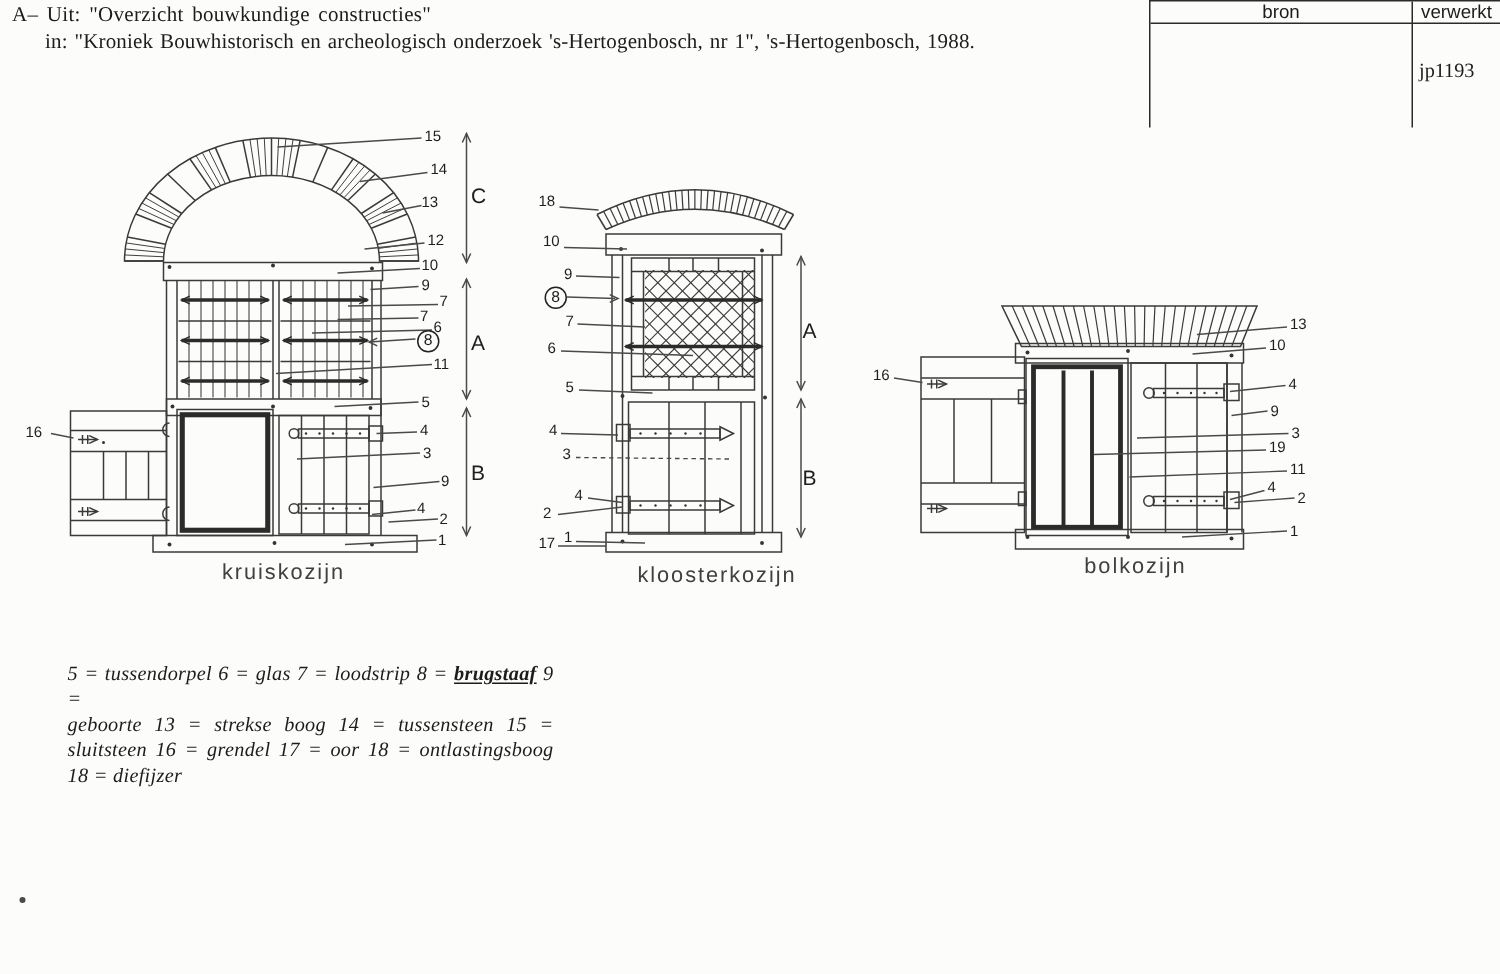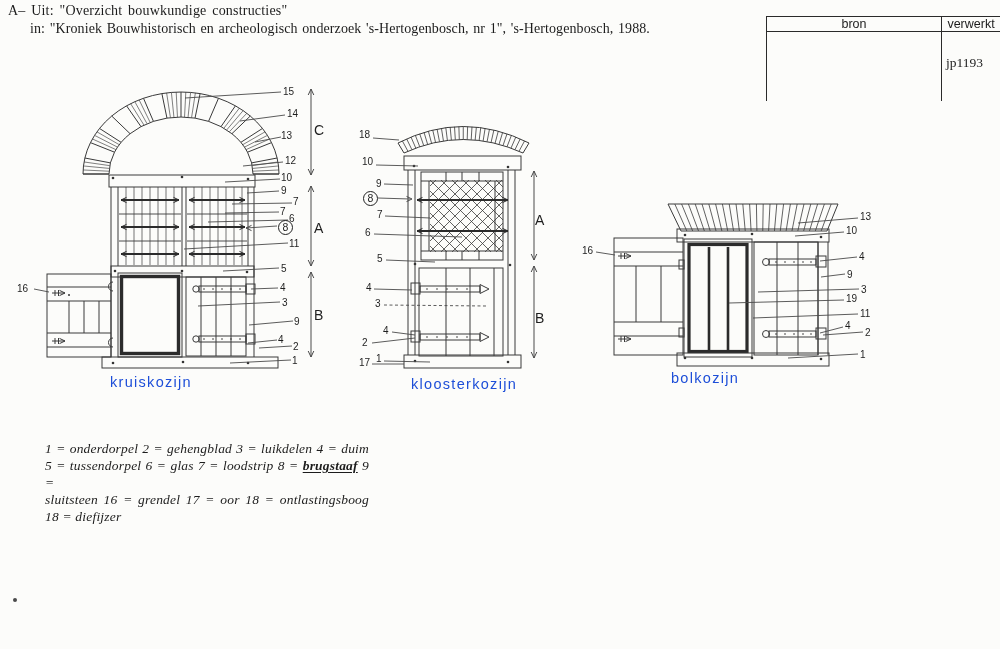--- a/index.html
+++ b/index.html
@@ -9,38 +9,38 @@
     font-family:"Liberation Serif", serif;
   }
   #page { position:absolute; inset:0; }
   svg.art { position:absolute; left:0; top:0; }
 
   
   .hdr1 { position:absolute; left:8px;  top:3px;  font-size:14px; letter-spacing:.2px; word-spacing:2px; white-space:nowrap; }
   .hdr2 { position:absolute; left:30px; top:21px; font-size:14px; letter-spacing:.1px; word-spacing:1px; white-space:nowrap; }
 
   
-  .card { position:absolute; left:766px; top:16px; width:234px; height:84px;
+  .card { position:absolute; left:766px; top:0; width:234px; height:84px;
           border-left:1.4px solid #2a2a2a; border-top:1.4px solid #2a2a2a; }
   .card-hline   { position:absolute; left:0; top:14px; width:234px; height:0; border-top:1.3px solid #2a2a2a; }
   .card-divider { position:absolute; left:174px; top:0; width:0; height:84px; border-left:1.3px solid #2a2a2a; }
   .card-col-h { position:absolute; top:0; font-family:"Liberation Sans", sans-serif; font-size:12.5px; text-align:center; }
   .card-col-h.c1 { left:0; width:174px; }
   .card-col-h.c2 { left:174px; width:60px; }
   .card-bron { position:absolute; left:4px; top:19px; font-size:13.5px; line-height:15px; white-space:nowrap; }
   .card-verw { position:absolute; left:179px; top:38px; font-size:13.5px; }
 
   
   .lbl { position:absolute; font-family:"Liberation Sans", sans-serif; font-size:10px; line-height:1; color:#1e1e1e; white-space:nowrap; }
   .lbl.circ { border:1.6px solid #222; border-radius:50%; width:13px; height:13px; text-align:center; line-height:13px; font-size:10.5px; }
   .lbl.sec { font-size:14px; }
 
   
-  .cap { position:absolute; width:120px; text-align:left; font-family:"Liberation Sans", sans-serif;
-         font-size:14.5px; letter-spacing:1.3px; color:#1d4ed8; }
+  .cap { position:absolute; width:120px; text-align:right; font-family:"Liberation Sans", sans-serif;
+         font-size:14.5px; letter-spacing:1.3px; color:#404040; }
 
   
   .legend { position:absolute; left:45px; top:440px; width:324px;
             font-style:italic; font-size:13.5px; line-height:17px; letter-spacing:.2px; }
   .legend .j { text-align:justify; text-align-last:justify; }
   .legend .u { text-decoration:underline; text-underline-offset:2px;font-weight:bold; }
 
   .speck { position:absolute; left:13px; top:598px; width:4px; height:4px; border-radius:50%; background:#4a4a4a; }
 </style>
 </head>
@@ -533,20 +533,20 @@
   <span class="lbl" style="left:847px;top:270px">9</span>
   <span class="lbl" style="left:861px;top:285px">3</span>
   <span class="lbl" style="left:846px;top:294px">19</span>
   <span class="lbl" style="left:860px;top:309px">11</span>
   <span class="lbl" style="left:845px;top:321px">4</span>
   <span class="lbl" style="left:865px;top:328px">2</span>
   <span class="lbl" style="left:860px;top:350px">1</span>
   <div class="cap" style="left:671px;top:370px">bolkozijn</div>
 
   <div class="legend">
-    <div class="j">1 = onderdorpel 2 = gehengblad 3 = luikdelen 4 = duim</div>
     <div class="j"><span>5 = tussendorpel 6 = glas 7 = loodstrip 8 = </span><span class="u">brugstaaf</span><span> 9 =</span></div>
+    <div class="j">geboorte 13 = strekse boog 14 = tussensteen 15 =</div>
     <div class="j">sluitsteen 16 = grendel 17 = oor 18 = ontlastingsboog</div>
     <div>18 = diefijzer</div>
   </div>
 
   <div class="speck"></div>
 </div>
 
 </body></html>

